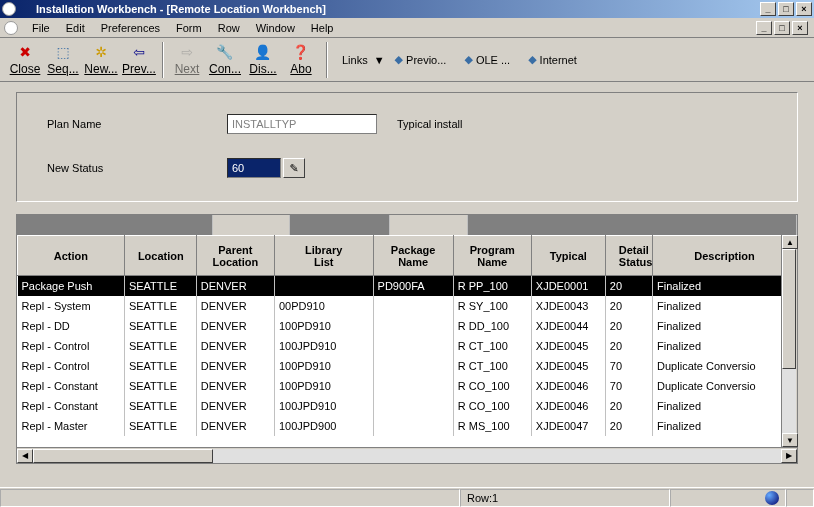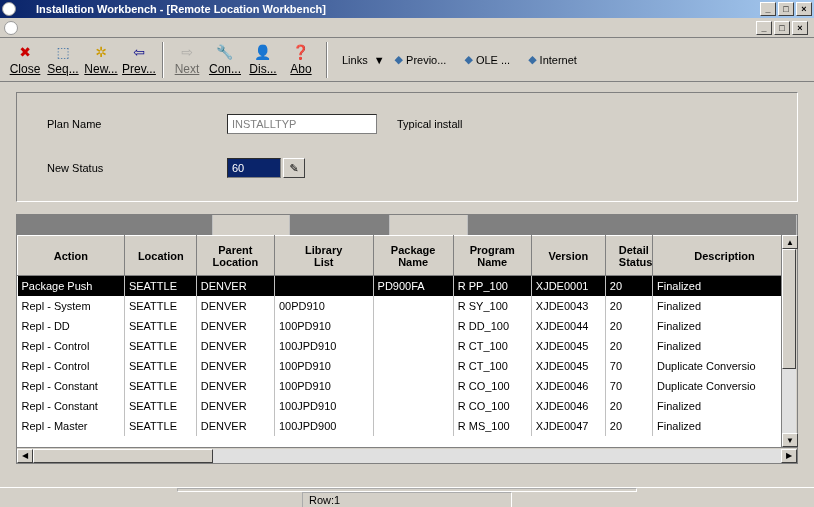--- a/index.html
+++ b/index.html
@@ -39,39 +39,40 @@
   .grid td { border-right:1px solid #c0c0c0; padding:2px 4px; height:20px; white-space:nowrap; overflow:hidden; }
   .grid tbody tr.selected td { background:#000; color:#fff; }
   .gridscroll { overflow:hidden; flex:1; }
   .hscroll { height:16px; background:#d4d0c8; border-top:1px solid #808080; display:flex; align-items:center; }
   .sbtn { width:16px; height:14px; background:#d4d0c8; border:1px solid #fff; border-right-color:#404040; border-bottom-color:#404040; font-size:8px; display:flex; align-items:center; justify-content:center; cursor:pointer;}
   .strack { flex:1; background:#e0e0e0; height:14px; position:relative; }
   .sthumb { position:absolute; left:0; top:0; width:180px; height:14px; background:#d4d0c8; border:1px solid #fff; border-right-color:#404040; border-bottom-color:#404040;}
   .vscroll { position:absolute; right:0; top:20px; bottom:16px; width:16px; background:#d4d0c8; border-left:1px solid #808080; display:flex; flex-direction:column;}
   .vscroll .strack { flex:1; width:14px;}
   .vscroll .sthumb { width:14px; height:120px; }
-  .statusbar { position:absolute; left:0; right:0; bottom:0; height:20px; background:#d4d0c8; border-top:1px solid #fff; display:flex; align-items:center;flex-direction:column; }
+  .statusbar { position:absolute; left:0; right:0; bottom:0; height:20px; background:#d4d0c8; border-top:1px solid #fff; display:flex; align-items:center; }
   .statuscell { border:1px inset #fff; height:18px; padding:1px 6px; display:flex; align-items:center;}
   .globe { width:14px; height:14px; border-radius:50%; background: radial-gradient(circle at 30% 30%, #6af, #006); display:inline-block;}
 </style>
 </head>
 <body>
 
 <div class="titlebar">
   <span class="ticon"></span>
   <span class="title">Installation Workbench - [Remote Location Workbench]</span>
   <div class="winbtns">
     <div class="winbtn">_</div>
     <div class="winbtn">□</div>
     <div class="winbtn">×</div>
   </div>
 </div>
 
 <div class="menubar">
   <span class="ticon"></span>
+  <span id="menu-host"><span class="menuitem">File</span><span class="menuitem">Edit</span><span class="menuitem">Preferences</span><span class="menuitem">Form</span><span class="menuitem">Row</span><span class="menuitem">Window</span><span class="menuitem">Help</span></span>
   <span class="spacer"></span>
   <div class="mdi-btns">
     <div class="winbtn">_</div>
     <div class="winbtn">□</div>
     <div class="winbtn">×</div>
   </div>
 </div>
 
 <div class="toolbar">
   <span id="tool-host" style="display:flex;align-items:center;">
@@ -168,21 +169,21 @@
             <col style="width:140px">
           </colgroup>
           <thead>
             <tr>
               <th>Action</th>
               <th>Location</th>
               <th>Parent<br>Location</th>
               <th>Library<br>List</th>
               <th>Package<br>Name</th>
               <th>Program<br>Name</th>
-              <th>Version</th>
+              <th>Typical</th>
               <th>Detail<br>Status</th>
               <th>Description</th>
             </tr>
           </thead>
           <tbody>
             <tr class="selected">
               <td>Package Push</td>
               <td>SEATTLE</td>
               <td>DENVER</td>
               <td></td>

